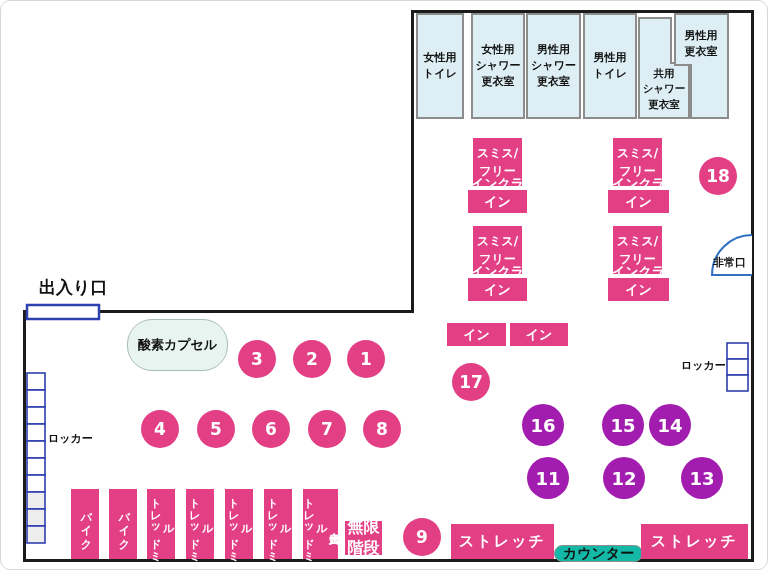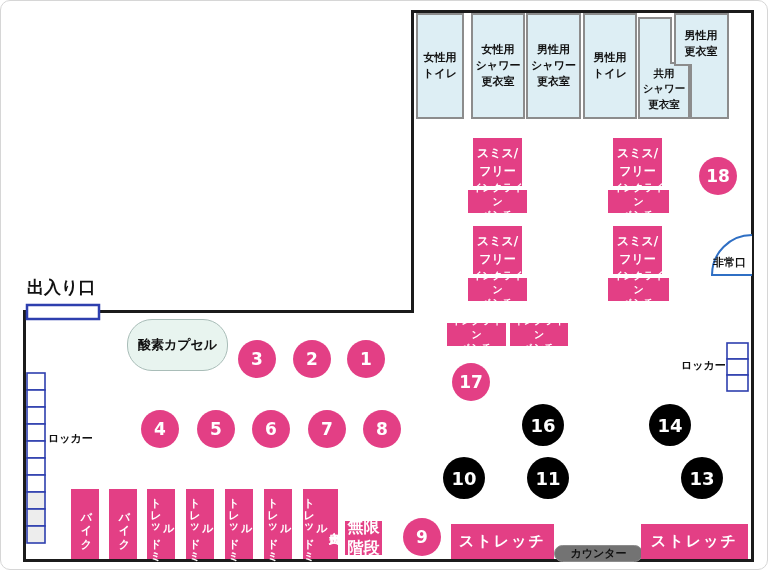--- a/index.html
+++ b/index.html
@@ -14,35 +14,35 @@
     position:absolute;display:flex;align-items:center;justify-content:center;
     text-align:center;font-weight:bold;font-size:11px;line-height:1.45;color:#111;
     white-space:pre-line;
   }
   .pink{
     position:absolute;background:#e33f85;color:#fff;font-weight:bold;
     display:flex;align-items:center;justify-content:center;text-align:center;
     white-space:pre-line;
   }
   .smith{font-size:12px;line-height:1.5;}
-  .incline{font-size:10px;line-height:1.35;}
+  .incline{font-size:13px;line-height:1.35;}
   .stretch{font-size:15px;letter-spacing:2px;}
   .stairs{font-size:16px;line-height:1.3;}
   .machine{font-size:11px;}
   .machine .vtext{writing-mode:vertical-lr;text-orientation:upright;line-height:1.15;white-space:pre-line;letter-spacing:1px;}
   .circle-s{position:absolute;width:38px;height:38px;border-radius:50%;background:#e33f85;color:#ffffff;
     font-weight:bold;font-size:17px;display:flex;align-items:center;justify-content:center;}
-  .circle-l{position:absolute;width:42px;height:42px;border-radius:50%;background:#000000;color:#fff;
+  .circle-l{position:absolute;width:42px;height:42px;border-radius:50%;background:#a21caf;color:#fff;
     font-weight:bold;font-size:18px;display:flex;align-items:center;justify-content:center;}
   .light-box{
     position:absolute;display:flex;align-items:center;justify-content:center;
     font-weight:bold;color:#111;text-align:left;border-radius:25px;
   }
   .oxygen{background:#e8f4ef;border:1px solid #a9bdb8;font-size:13px;}
-  .counter{background:#737373;border:1px solid #8c8c8c;font-size:11px;font-family:Liberation Mono, monospace;}
+  .counter{background:#14b8a6;border:1px solid #8c8c8c;font-size:14px;font-family:Liberation Mono, monospace;}
 </style>
 </head>
 <body>
 
 <div id="canvas">
 
   <svg class="abs" style="left:0;top:0;" width="766" height="568" viewBox="0 0 766 568">
 
     <path d="M411.5,10.5 H751.5 V559.5 H23.5 V310.5 H411.5 Z" fill="none" stroke="#1b1b1b" stroke-width="3"></path>
 
@@ -88,21 +88,21 @@
 シャワー
 更衣室</div>
   <div class="room-label" style="left:583px;top:13px;width:52px;height:104px;">男性用
 トイレ</div>
   <div class="room-label" style="left:638px;top:60px;width:50px;height:56px;font-size:10.5px;">共用
 シャワー
 更衣室</div>
   <div class="room-label" style="left:676px;top:22px;width:48px;height:42px;">男性用
 更衣室</div>
 
-  <div class="lbl" style="left:26px;top:275px;font-size:17px;">出入り口</div>
+  <div class="lbl" style="left:38px;top:275px;font-size:17px;">出入り口</div>
   <div class="lbl" style="left:47px;top:430px;font-size:11px;">ロッカー</div>
   <div class="lbl" style="left:680px;top:357px;font-size:11px;">ロッカー</div>
   <div class="lbl" style="left:712px;top:254px;font-size:11px;text-align:right;">非常口</div>
 
   <div class="light-box oxygen" style="left:126px;top:318px;width:99px;height:50px;">酸素カプセル</div>
   <div class="light-box counter" style="left:553px;top:544px;width:87px;height:15px;">カウンター</div>
 
   <div class="pink smith" style="left:472px;top:137px;width:49px;height:48px;">スミス/
 フリー</div>
   <div class="pink smith" style="left:612px;top:137px;width:49px;height:48px;">スミス/
@@ -141,21 +141,22 @@
 
   <div class="circle-s" style="left:346px;top:339px;">1</div>
   <div class="circle-s" style="left:292px;top:339px;">2</div>
   <div class="circle-s" style="left:237px;top:339px;">3</div>
   <div class="circle-s" style="left:140px;top:409px;">4</div>
   <div class="circle-s" style="left:196px;top:409px;">5</div>
   <div class="circle-s" style="left:251px;top:409px;">6</div>
   <div class="circle-s" style="left:307px;top:409px;">7</div>
   <div class="circle-s" style="left:362px;top:409px;">8</div>
   <div class="circle-s" style="left:402px;top:517px;">9</div>
-  <div class="circle-l" style="left:442px;top:456px;">10</div>
   <div class="circle-l" style="left:526px;top:456px;">11</div>
+  <div class="circle-l" style="left:602px;top:456px;">12</div>
   <div class="circle-l" style="left:680px;top:456px;">13</div>
   <div class="circle-l" style="left:648px;top:403px;">14</div>
+  <div class="circle-l" style="left:601px;top:403px;">15</div>
   <div class="circle-l" style="left:521px;top:403px;">16</div>
   <div class="circle-s" style="left:451px;top:362px;">17</div>
   <div class="circle-s" style="left:698px;top:156px;">18</div>
 
 </div>
 
 </body></html>

